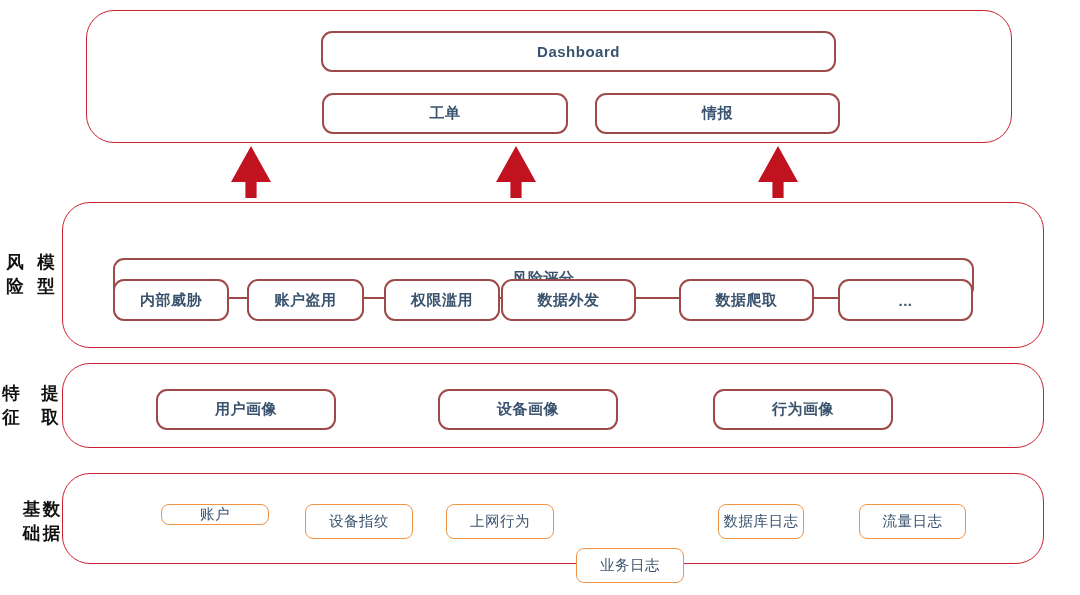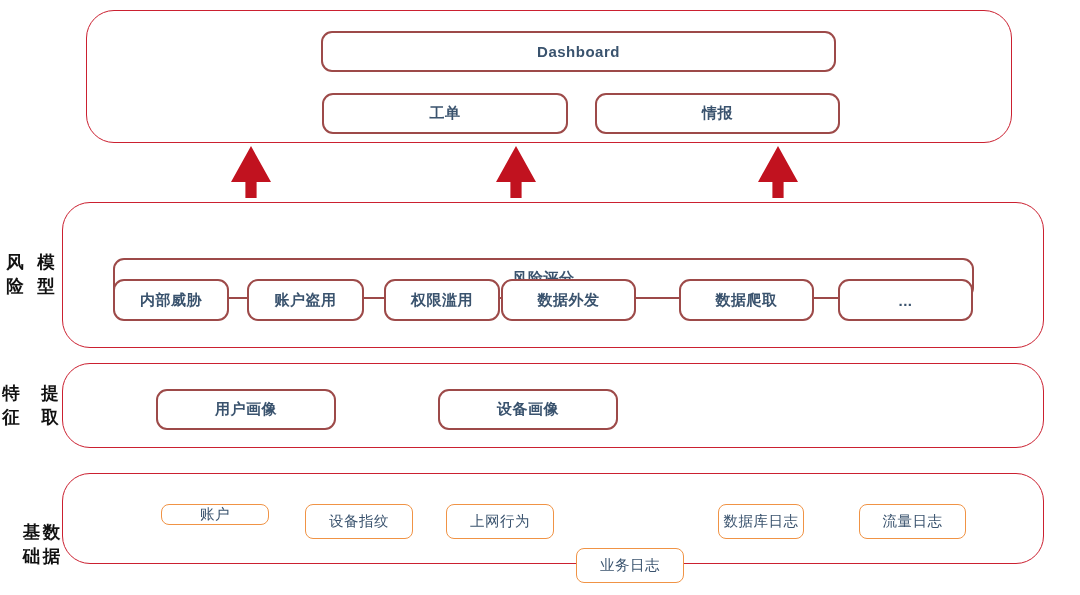--- a/index.html
+++ b/index.html
@@ -120,23 +120,26 @@
     <span>特征</span>
     <span>提取</span>
   </div>
   <div class="container" style="left:62px;top:363px;width:982px;height:85px;">
     <div class="node" style="left:93px;top:25px;width:180px;height:41px;">
       <span>用户画像</span>
     </div>
     <div class="node" style="left:375px;top:25px;width:180px;height:41px;">
       <span>设备画像</span>
     </div>
+    <div class="node" style="left:650px;top:25px;width:180px;height:41px;">
+      <span>行为画像</span>
+    </div>
   </div>
 
-  <div class="side-label" style="top:499px;height:91px;padding-left:22px;">
+  <div class="side-label" style="top:476px;height:91px;padding-left:22px;">
     <span>基础</span>
     <span>数据</span>
   </div>
   <div class="container" style="left:62px;top:473px;width:982px;height:91px;">
     <div class="data-node" style="left:98px;top:30px;width:108px;height:21px;">
       <span>账户</span>
     </div>
     <div class="data-node" style="left:242px;top:30px;width:108px;height:35px;">
       <span>设备指纹</span>
     </div>

